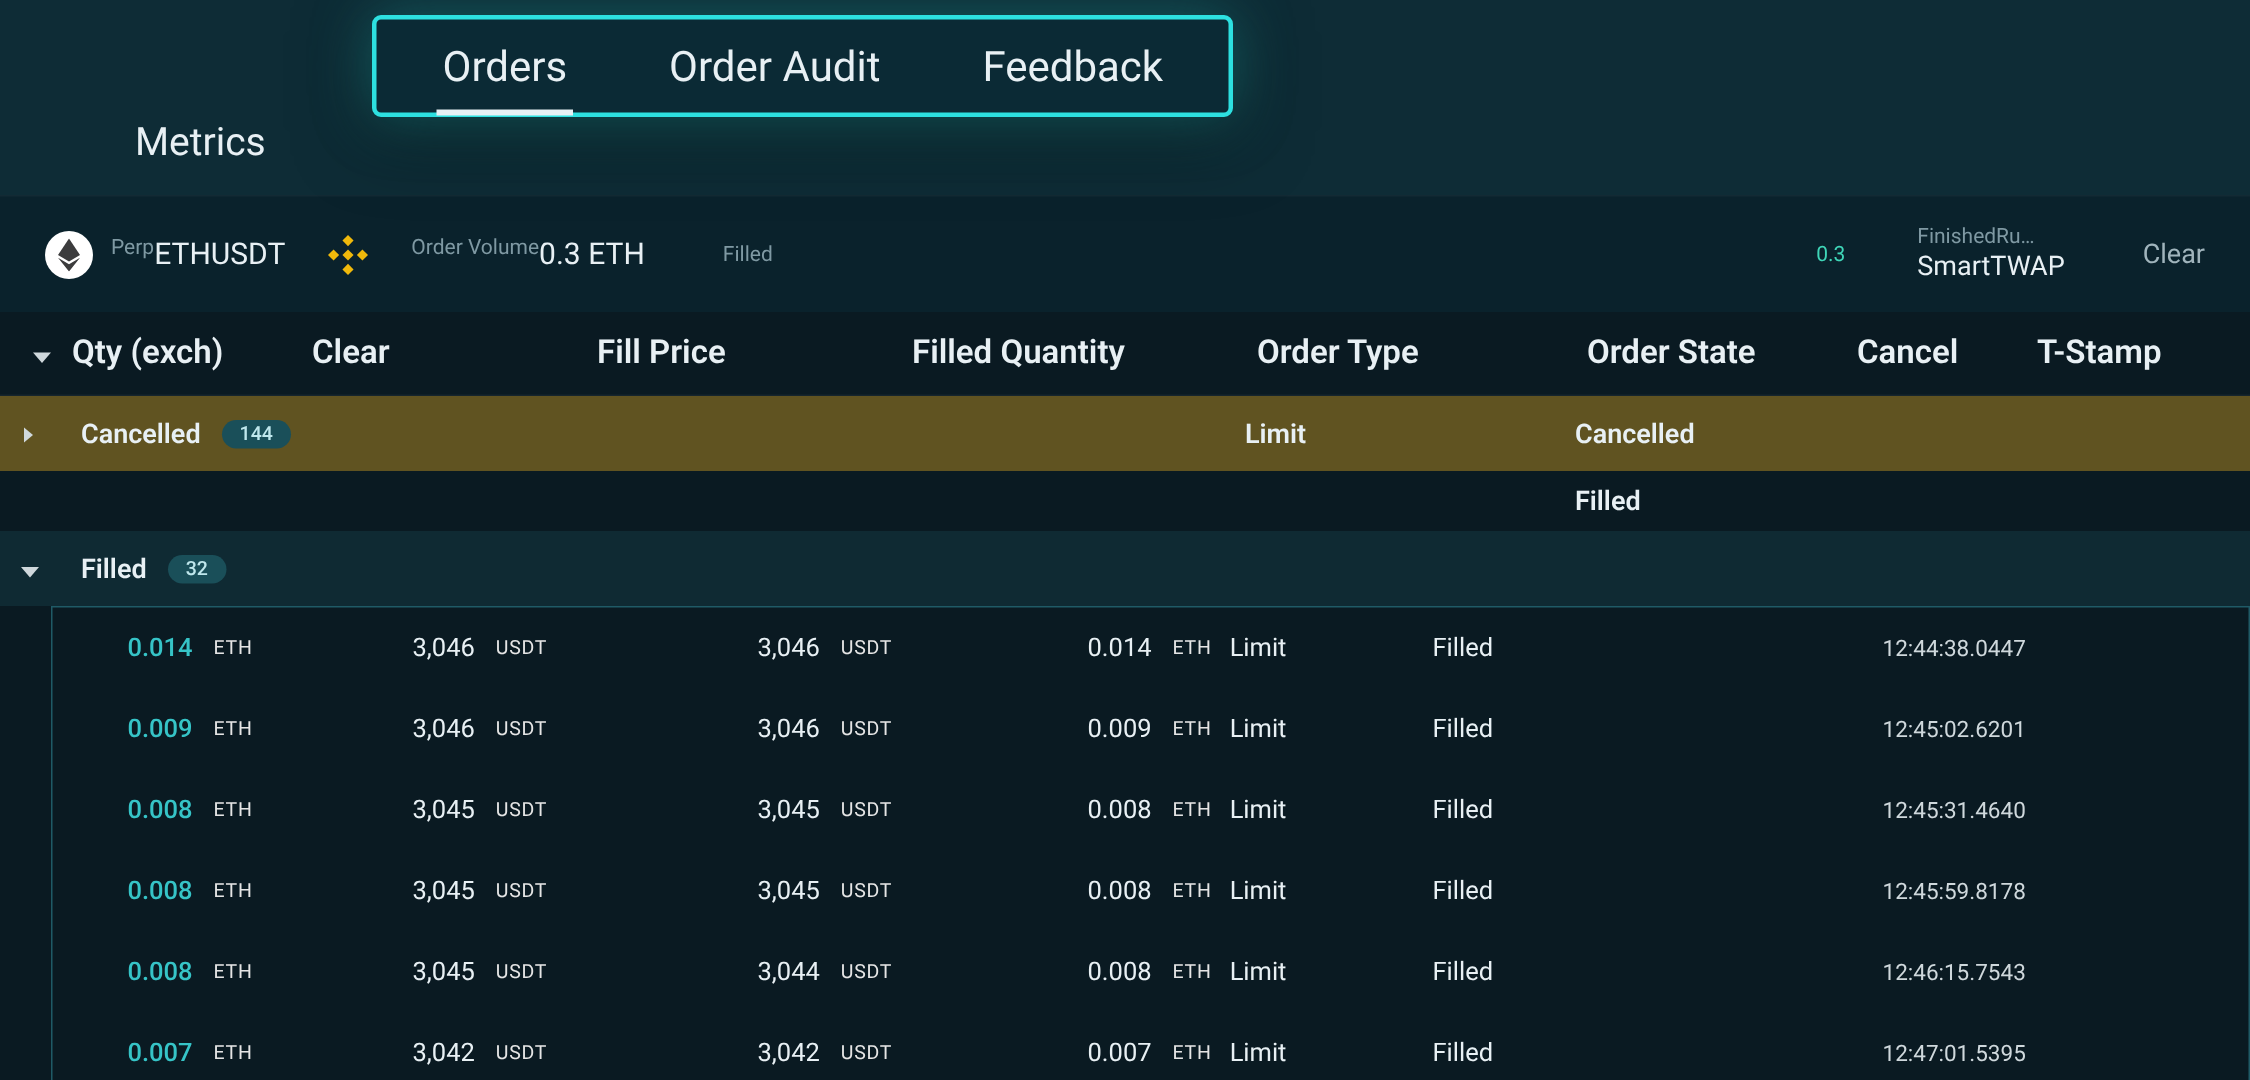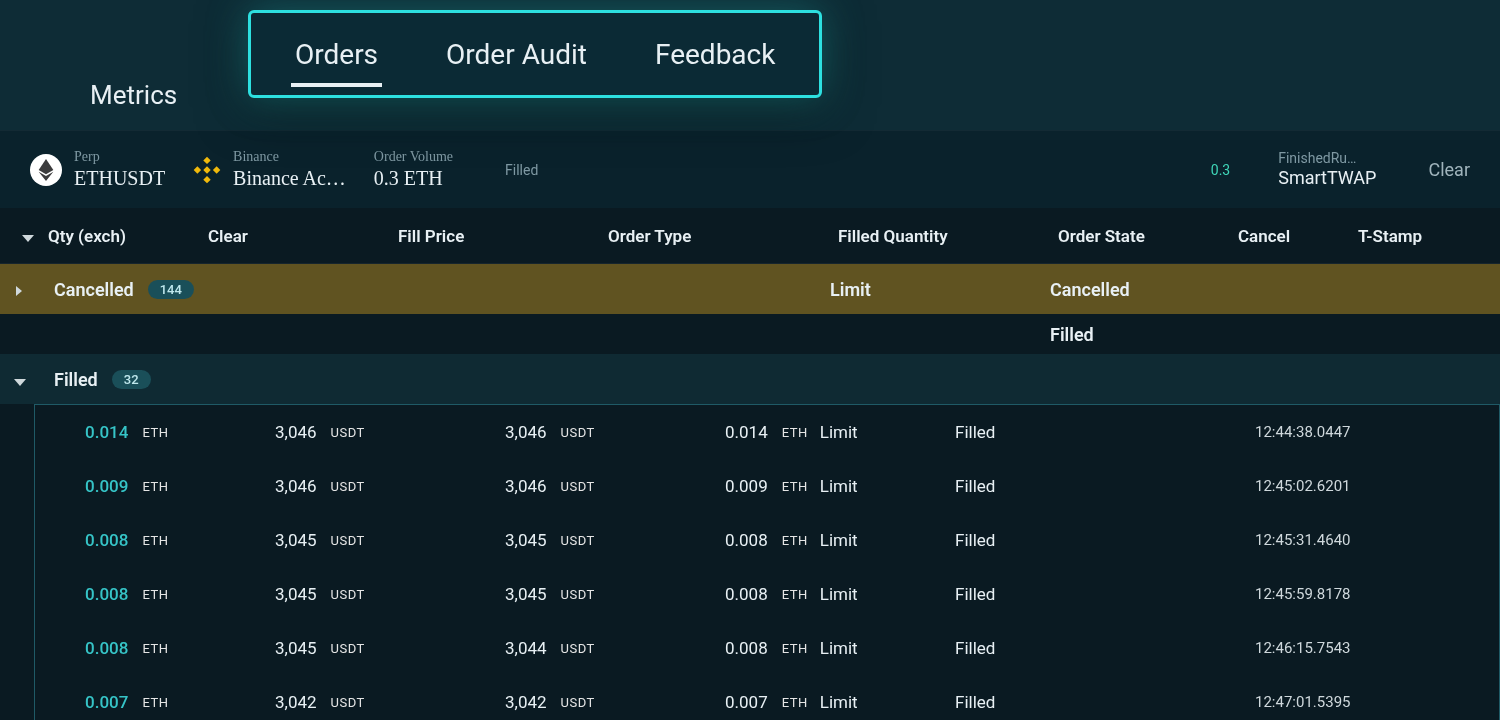--- a/index.html
+++ b/index.html
@@ -31,21 +31,21 @@
   .floating-tabbar {
     position: absolute;
     left: 248px;
     top: 10px;
     background: #0b2a35;
     border: 3px solid #2de0e0;
     border-radius: 6px;
     box-shadow: 0 0 40px rgba(45,224,224,0.35), 0 10px 50px rgba(0,0,0,0.6);
     display: flex;
     align-items: center;
-    height: 88px;
+    height: 68px;
     padding: 0 40px;
     gap: 60px;
     z-index: 10;
   }
   .floating-tabbar .tab {
     font-size: 28px;
     color: #e8f0f4;
     cursor: pointer;
     position: relative;
     padding: 24px 4px;
@@ -70,21 +70,21 @@
   }
 
   .pair-block { display: flex; align-items: center; gap: 12px; }
   .eth-icon {
     width: 32px; height: 32px; border-radius: 50%;
     background: #ffffff;
     display: flex; align-items: center; justify-content: center;
   }
   .eth-icon svg { width: 16px; height: 22px; }
 
-  .labelled { display: flex; flex-direction: column; line-height: 1.25; font-family: Liberation Serif, serif; }
+  .labelled { display: flex; flex-direction: row; line-height: 1.25; }
   .labelled .small { font-size: 14px; color: #7f99a3; }
   .labelled .big { font-size: 20px; color: #e8f0f4; white-space: nowrap; }
 
   .exchange-block { display: flex; align-items: center; gap: 12px; }
   .binance-icon {
     width: 28px; height: 28px;
     display: flex; align-items: center; justify-content: center;
   }
 
   .filled-area {
@@ -120,21 +120,21 @@
   .clear-link {
     font-size: 18px; color: #a0b4bc; cursor: pointer; margin-left: 24px;
   }
 
   .table-header {
     display: grid;
     grid-template-columns: 40px 160px 190px 210px 230px 220px 180px 120px 150px;
     align-items: center;
     height: 56px;
     background: #0a1a22;
-    font-size: 17px;
+    font-size: 22px;
     color: #e8f0f4;
     font-weight: 600;
     border-bottom: 1px solid rgba(255,255,255,0.05);
     padding-left: 0px;
   }
   .table-header .hcell { padding: 0 8px; white-space: nowrap; }
   .chev {
     display: inline-block; width: 0; height: 0;
     border-left: 6px solid transparent;
     border-right: 6px solid transparent;
@@ -234,24 +234,20 @@
       <svg viewBox="0 0 32 32">
           <g fill="#f0b90b">
             <rect x="13" y="2" width="6" height="6" transform="rotate(45 16 5)"></rect>
             <rect x="13" y="24" width="6" height="6" transform="rotate(45 16 27)"></rect>
             <rect x="2" y="13" width="6" height="6" transform="rotate(45 5 16)"></rect>
             <rect x="24" y="13" width="6" height="6" transform="rotate(45 27 16)"></rect>
             <rect x="13" y="13" width="6" height="6" transform="rotate(45 16 16)"></rect>
           </g>
         </svg>
     </span>
-    <div class="labelled">
-      <span class="small">Binance</span>
-      <span class="big">Binance Ac…</span>
-    </div>
   </div>
 
   <div class="labelled">
     <span class="small">Order Volume</span>
     <span class="big">0.3 ETH</span>
   </div>
 
   <div class="filled-area">
     <div class="filled-head">
       <span>Filled</span>
@@ -265,22 +261,22 @@
   </div>
 
   <span class="clear-link">Clear</span>
 </div>
 
 <div class="table-header">
   <span class="hcell"><span class="chev"></span></span>
   <span class="hcell">Qty (exch)</span>
   <span class="hcell">Clear</span>
   <span class="hcell">Fill Price</span>
+  <span class="hcell">Filled Quantity</span>
   <span class="hcell">Order Type</span>
-  <span class="hcell">Filled Quantity</span>
   <span class="hcell">Order State</span>
   <span class="hcell">Cancel</span>
   <span class="hcell">T-Stamp</span>
 </div>
 
 <div class="group-row">
   <span><span class="chev-right"></span></span>
   <span class="group-label">
     <span>Cancelled</span>
     <span class="badge">144</span>

